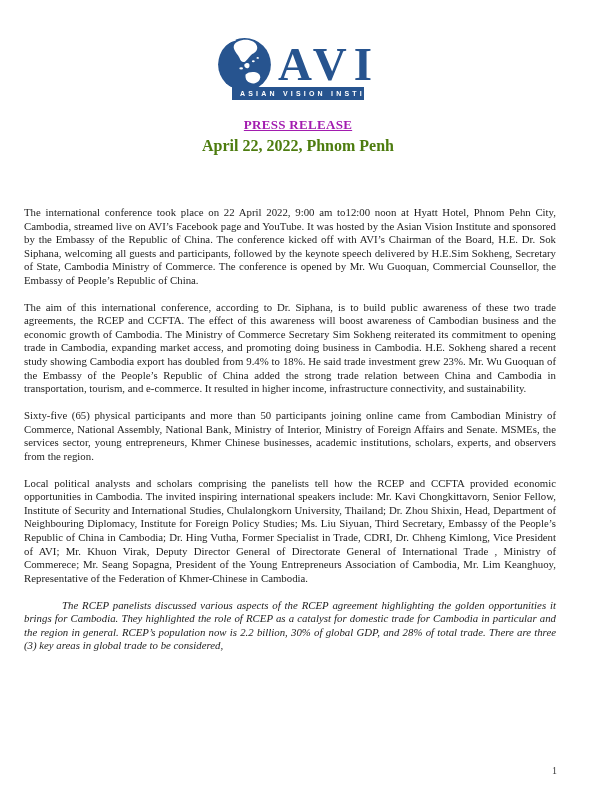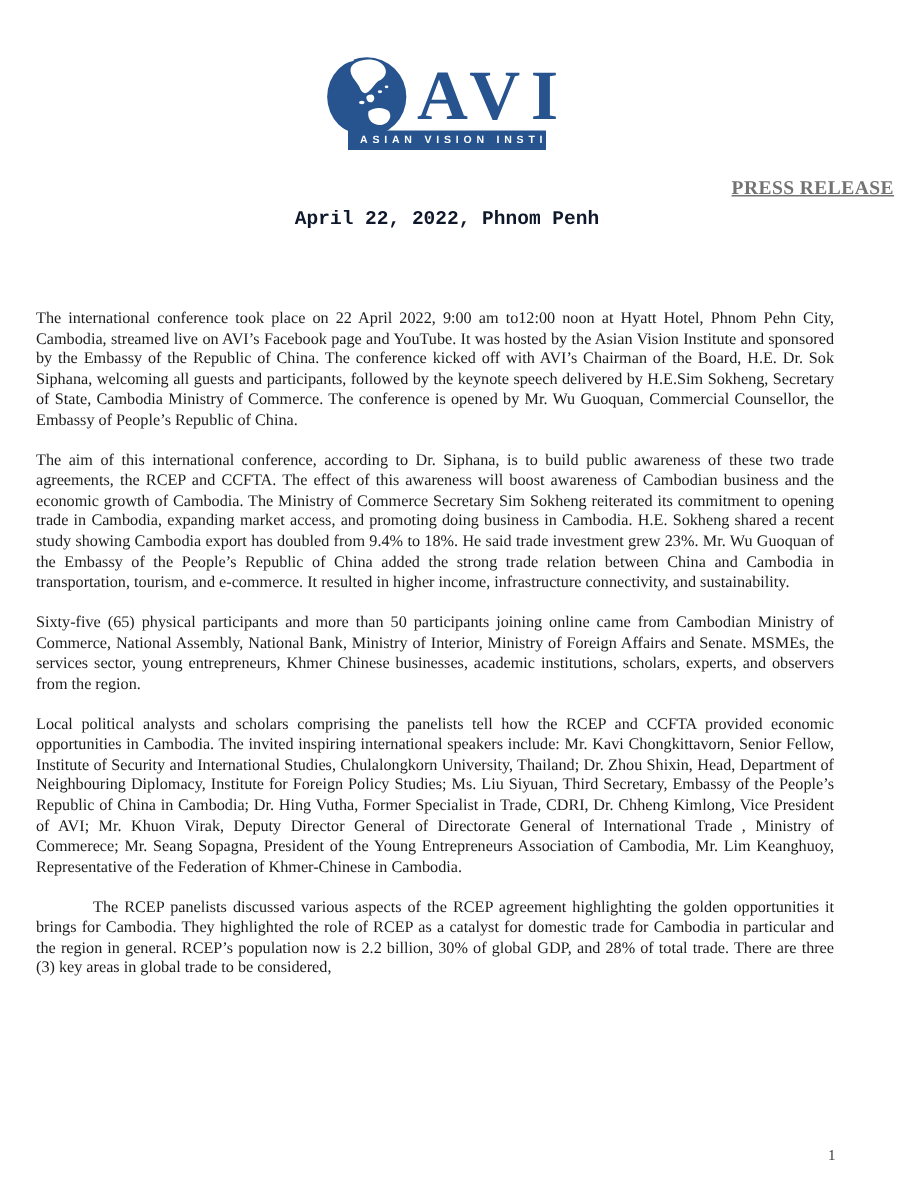--- a/index.html
+++ b/index.html
@@ -33,48 +33,47 @@
     background:#27548F;color:#ffffff;
     font-family:"Liberation Sans", sans-serif;
     font-size:7px;font-weight:bold;letter-spacing:3.2px;
     padding:3px 6px 3px 8px;
     width:118px;text-align:center;
     white-space:nowrap;
   }
   
   .press-release{
     position:absolute;top:117px;left:0;right:0;
-    text-align:right;
-    font-size:13px;font-weight:bold;color:#737373;
+    text-align:center;
+    font-size:13px;font-weight:bold;color:#a21caf;
     text-decoration:underline;
     letter-spacing:0.3px;
   }
   .title{
     position:absolute;top:139px;left:60px;right:60px;
     text-align:center;
     font-size:12px;font-weight:bold;color:#2A5492;
     line-height:13.4px;
   }
   .dateline{
     text-align:center;
-    font-size:13px;font-weight:bold;color:#0f172a;
+    font-size:16px;font-weight:bold;color:#4d7c0f;
     line-height:13.4px;
-    font-family:Liberation Mono, monospace;
   }
   
   .body-text{
     position:absolute;top:206px;left:24px;right:40px;
   }
   .body-text p{
     margin:0 0 13.5px 0;
     font-size:10.8px;line-height:13.55px;
     text-align:justify;
     color:#1c1c1c;
   }
-  .body-text p.indented{text-indent:38px;}
+  .body-text p.indented{text-indent:38px;font-style:italic;}
   
   .page-number{
     position:absolute;right:39px;bottom:24px;
     font-size:10px;color:#3a3a3a;
   }
 </style>
 </head>
 <body>
 
 <div class="page">

